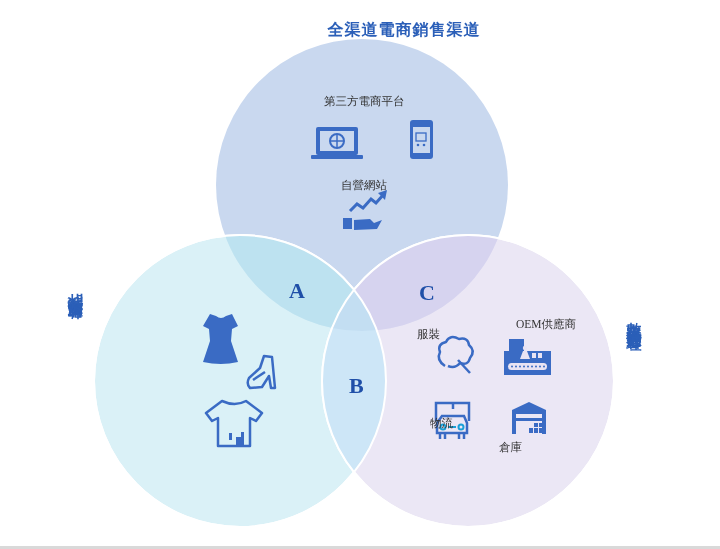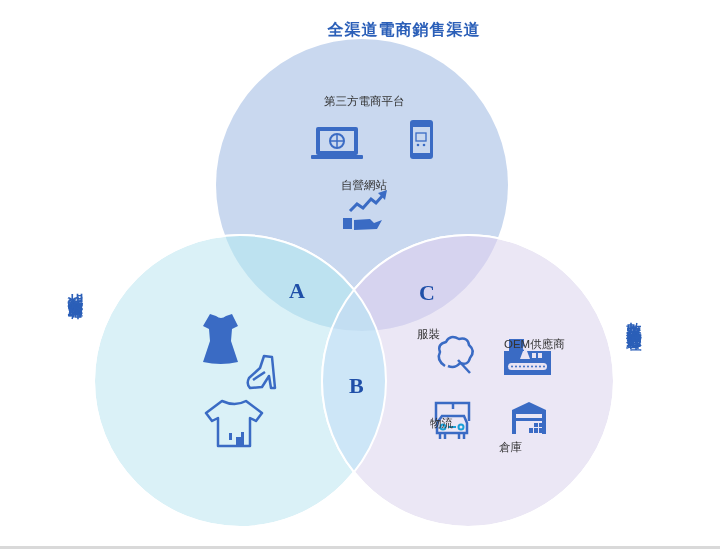--- a/index.html
+++ b/index.html
@@ -1,20 +1,20 @@
 <!DOCTYPE html>
 <html><head>
 <meta charset="utf-8">
 <style>
   html, body { margin:0; padding:0; background:#ffffff; }
   body { width:720px; height:549px; position:relative; overflow:hidden; font-family:"DejaVu Serif", serif; }
   .abs { position:absolute; }
   .title { left:0; width:720px; top:20px; text-align:center; color:#2b5fb8; font-family:"DejaVu Sans", sans-serif; font-size:16px; letter-spacing:1px; font-weight:bold;margin-left:44px; }
   svg.venn { position:absolute; left:0; top:0; }
-  .label-dark { color:#333; font-family:Liberation Sans, sans-serif; font-size:11.5px; }
+  .label-dark { color:#333; font-family:Liberation Serif, serif; font-size:11.5px; }
   .region { color:#1f4fa8; font-family:"Liberation Serif", serif; font-weight:bold; font-size:22px; }
   .vert { writing-mode:vertical-rl; color:#2b5fb8; font-family:"DejaVu Sans", sans-serif; font-size:15px; font-weight:bold; letter-spacing:2px; }
   .bottom-line { left:0; top:546px; width:720px; height:3px; background:#d9d9d9; }
 </style>
 </head>
 <body>
 
 <div class="abs title">全渠道電商銷售渠道</div>
 
 <svg class="venn" width="720" height="549">
@@ -134,20 +134,20 @@
 </svg>
 
 <div class="abs label-dark" style="left:324px;top:94px;">第三方電商平台</div>
 <div class="abs label-dark" style="left:341px;top:178px;">自營網站</div>
 
 <div class="abs region" style="left:289px;top:278px;">A</div>
 <div class="abs region" style="left:349px;top:373px;">B</div>
 <div class="abs region" style="left:419px;top:280px;">C</div>
 
 <div class="abs label-dark" style="left:417px;top:327px;">服裝</div>
-<div class="abs label-dark" style="left:504px;top:317px;margin-top:20px;">OEM供應商</div>
+<div class="abs label-dark" style="left:516px;top:317px;">OEM供應商</div>
 <div class="abs label-dark" style="left:430px;top:416px;">物流</div>
 <div class="abs label-dark" style="left:499px;top:440px;text-align:right;">倉庫</div>
 
 <div class="abs vert" style="left:66px;top:320px;transform:rotate(180deg);">數據驅動設計</div>
 <div class="abs vert" style="left:624px;top:310px;">數字化供應鏈管理</div>
 
 <div class="abs bottom-line"></div>
 
 </body></html>

